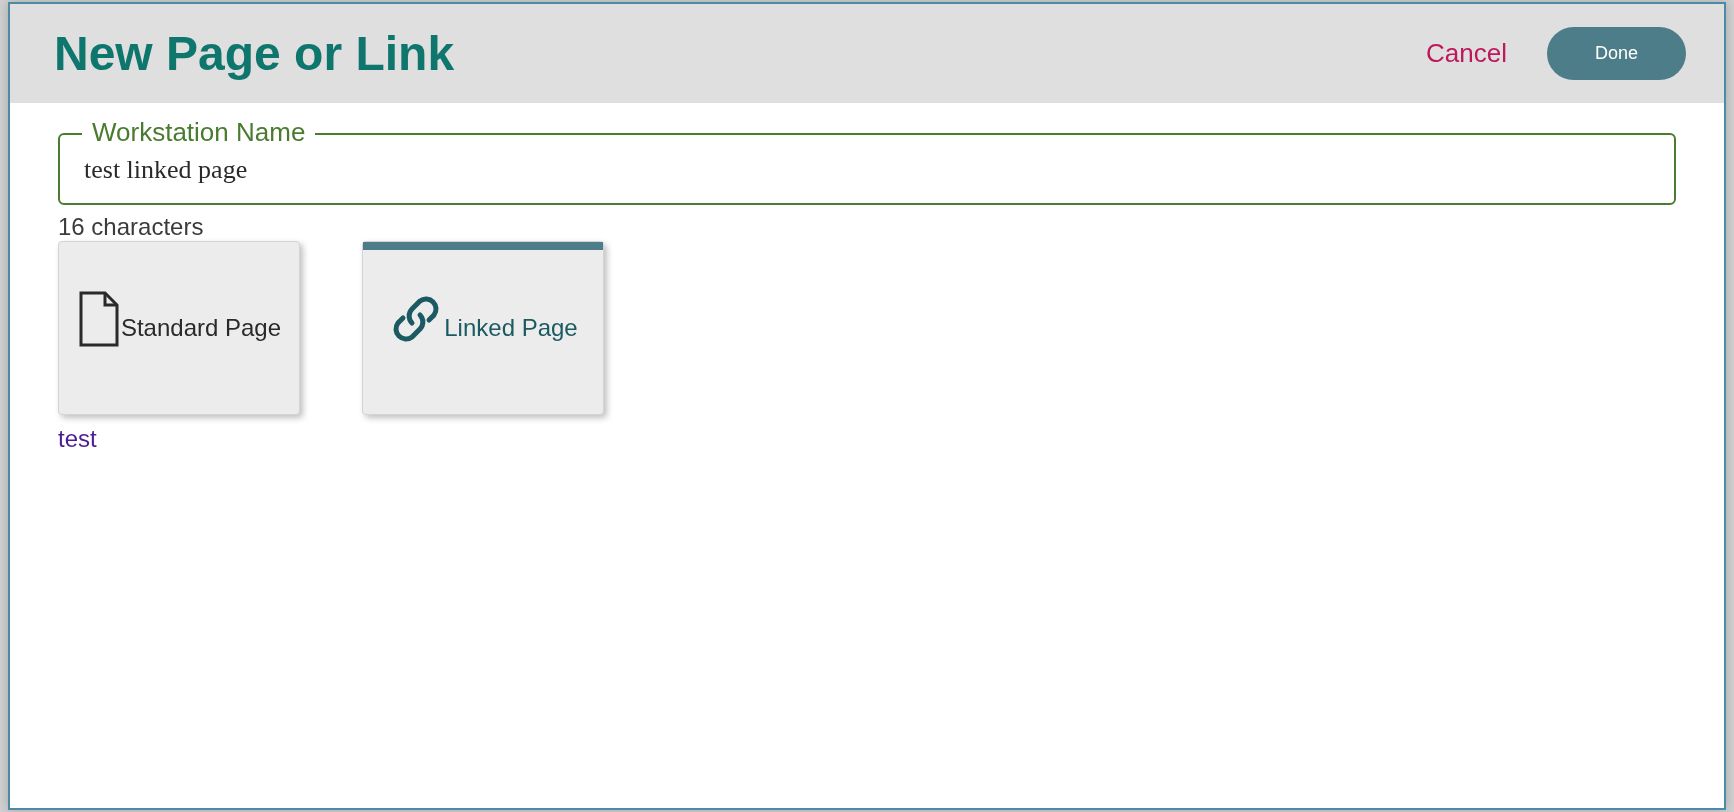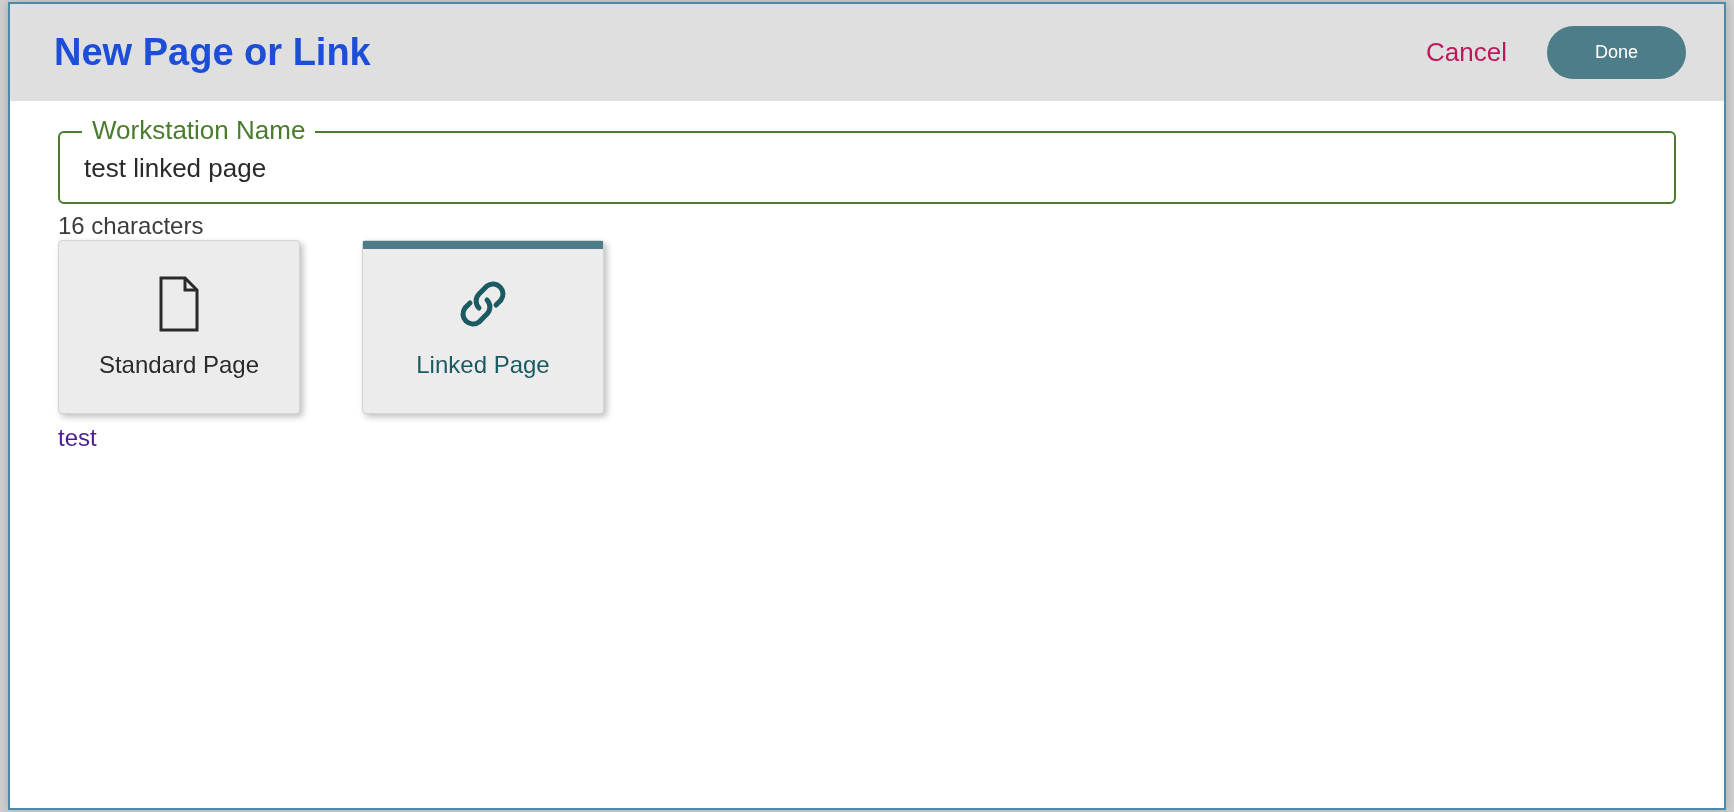--- a/index.html
+++ b/index.html
@@ -22,22 +22,22 @@
     box-shadow: 0 0 10px rgba(0,0,0,0.2);
   }
   .dialog-header {
     background: #dfdfdf;
     display: flex;
     align-items: center;
     justify-content: space-between;
     padding: 22px 38px 22px 44px;
   }
   .dialog-title {
-    color: #1d4ed8;
-    font-size: 38px;
+    color: #0f766e;
+    font-size: 48px;
     font-weight: 600;
     text-align: center;
   }
   .header-actions {
     display: flex;
     align-items: center;
     gap: 40px;
   }
   .cancel-btn {
     color: #be185d;
@@ -76,21 +76,21 @@
     font-weight: 500;
   }
   .text-input {
     width: 100%;
     border: none;
     outline: none;
     font-size: 26px;
     color: #2a2a2a;
     background: transparent;
     padding: 0;
-    font-family: Liberation Sans, sans-serif;
+    font-family: Liberation Serif, serif;
   }
   .char-count {
     text-align: left;
     font-size: 24px;
     color: #3b3b3b;
     margin-top: 8px;
   }
   .section-heading {
     color: #1b5a62;
     font-size: 28px;
@@ -103,21 +103,21 @@
     gap: 62px;
   }
   .type-card {
     width: 242px;
     height: 174px;
     background: #ececec;
     border: 1px solid #d4d4d4;
     border-radius: 4px;
     box-shadow: 3px 3px 6px rgba(0,0,0,0.25);
     display: flex;
-    flex-direction: column;
+    flex-direction: row;
     align-items: center;
     justify-content: center;
     cursor: pointer;
     position: relative;
   }
   .type-card.selected::before {
     content: "";
     position: absolute;
     top: 0;
     left: 0;

